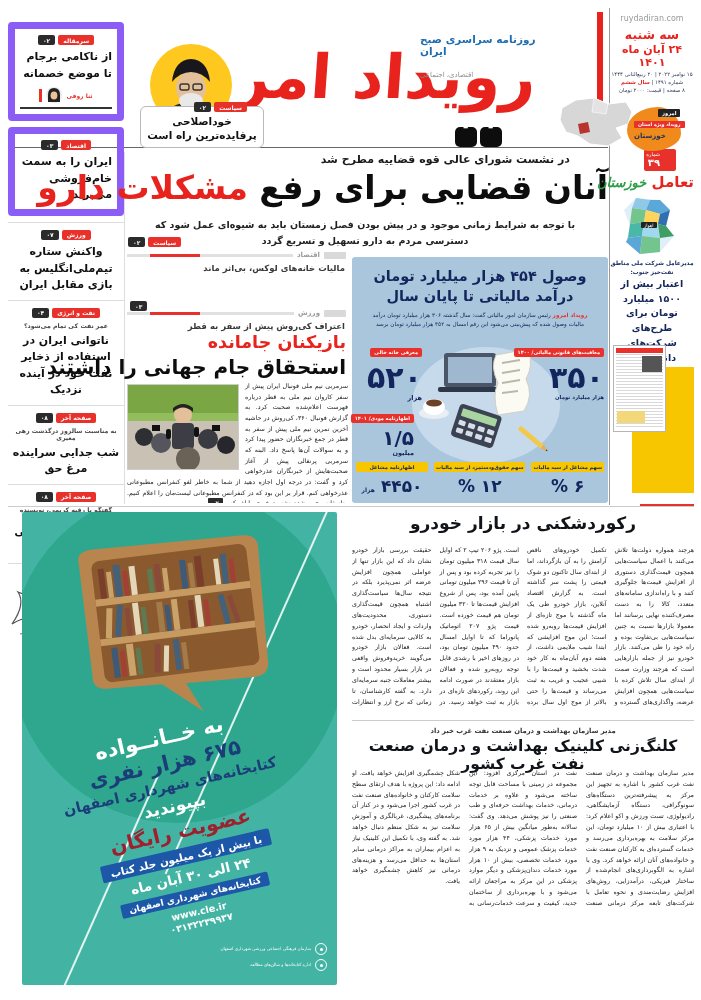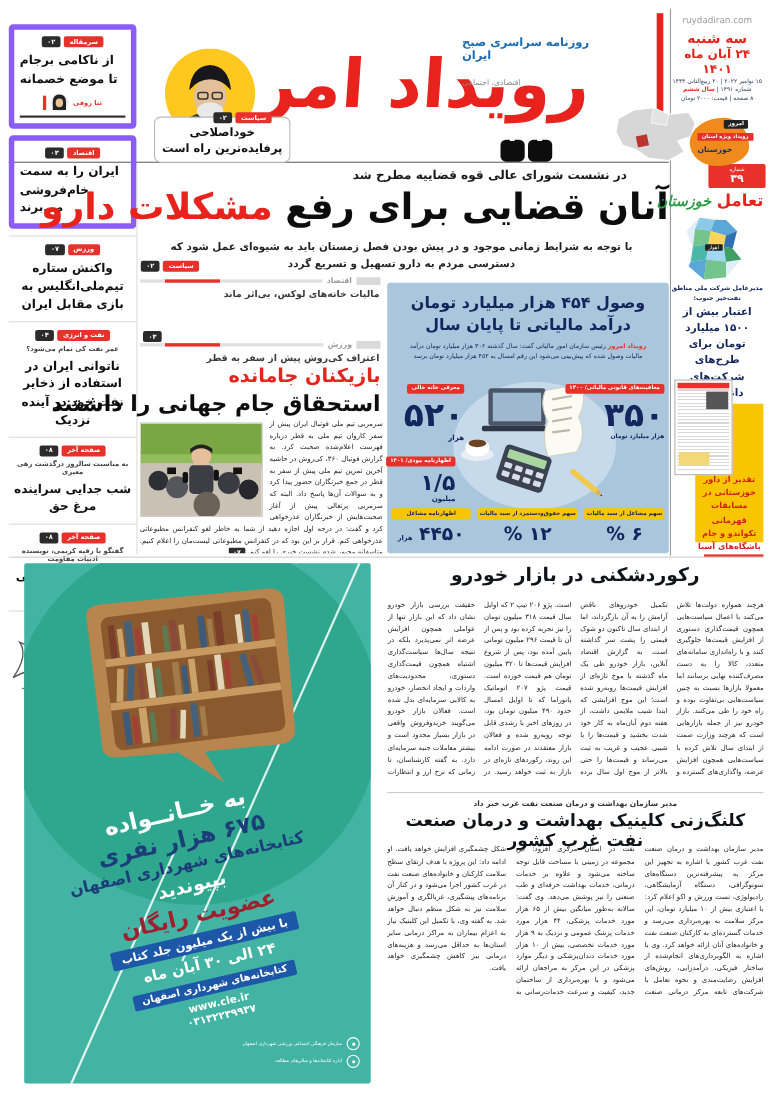--- a/index.html
+++ b/index.html
@@ -38,21 +38,21 @@
   .map-prov{left:634px;top:132px;z-index:4;font-size:7px;font-weight:bold;color:#16325c}
 
   .portrait{left:150px;top:44px;width:82px;height:82px;z-index:3}
   .bubble{left:140px;top:106px;width:124px;height:42px;background:#fff;border:1px solid #b9b9b9;
           border-radius:6px;z-index:4;text-align:center;padding-top:7px}
   .bubble .chiprow{position:absolute;top:-5px;right:16px}
   .bubble-l{font-size:10.5px;font-weight:bold;color:#101010;line-height:1.35}
 
   
   .rail{left:8px;top:22px;width:116px}
-  .rail-box{border:5px solid #8b5cf6;border-radius:4px;padding:6px 5px 5px;margin-bottom:6px;text-align:left}
+  .rail-box{border:7px solid #8b5cf6;border-radius:4px;padding:6px 5px 5px;margin-bottom:6px;text-align:right}
   .rail-item{border-top:1px solid #ddd;padding:7px 4px 6px;text-align:center}
   .rail-title{font-size:11px;font-weight:bold;color:#101010;line-height:1.5;margin-top:4px}
   .rail-kicker{font-size:6.2px;font-weight:bold;color:#444;margin-top:4px}
   .author{display:flex;align-items:center;justify-content:center;gap:4px;margin-top:5px;padding-bottom:4px;border-bottom:2px solid #333}
   .author .name{font-size:6px;color:#e8312a;font-weight:bold}
   .author .bar{width:3px;height:13px;background:#e8312a}
   .rail-last{position:relative;height:78px}
   .rail-last .chiprow{position:absolute;top:6px;right:2px}
   .rail-last .rail-title{position:absolute;right:4px;top:30px;width:52px}
   .sketch{position:absolute;left:0;top:10px}
@@ -105,21 +105,21 @@
   .deskart{position:absolute;left:58px;top:78px;width:152px;height:132px}
   .brow{position:absolute;left:4px;right:4px;bottom:7px;display:flex;gap:6px;direction:rtl}
   .bstat{flex:1;text-align:center}
   .bstat .chip{display:block;font-size:5.1px;padding:2px 2px;border-radius:2px}
   .bstat .val{font-size:17px;font-weight:bold;color:#13255c;margin-top:4px}
   .bstat .val small{font-size:6px;font-weight:bold}
   .info-credit{position:absolute;right:-11px;top:120px;writing-mode:vertical-rl;font-size:4.4px;color:#55616f}
 
   
   .vline-side{left:609px;top:8px;width:1px;height:497px;background:#9a9a9a}
-  .issue-chip{left:644px;top:149px;width:52px;background:#e8312a;border-radius:2px;text-align:center;color:#fff;padding:2px 16px 3px}
+  .issue-chip{left:644px;top:149px;width:32px;background:#e8312a;border-radius:2px;text-align:center;color:#fff;padding:2px 16px 3px}
   .issue-chip .l{font-size:5px;display:block}
   .issue-chip .n{font-size:10px;font-weight:bold;display:block}
   .side-logo{left:610px;top:172px;width:84px;text-align:center;white-space:nowrap}
   .side-logo .r{font-size:15px;font-weight:bold;color:#e8231d}
   .side-logo .g{font-size:13px;font-weight:bold;font-style:italic;color:#2e9e49}
   .khz-map{left:616px;top:196px;width:64px;height:60px}
   .khz-city{position:absolute;left:641px;top:222px;font-size:4.6px;background:#222;color:#fff;padding:0.5px 3px;border-radius:1px}
   .side-kicker{left:610px;top:259px;width:84px;text-align:center;font-size:5.8px;font-weight:bold;color:#13255c;line-height:1.6}
   .side-h{left:610px;top:277px;width:84px;text-align:center;font-size:9.5px;font-weight:bold;color:#13255c;line-height:1.55}
   .side-yellow{left:632px;top:367px;width:62px;height:126px;background:#f7c600;z-index:1}
@@ -467,21 +467,20 @@
   <div class="abs side-kicker">مدیرعامل شرکت ملی مناطق نفت‌خیز جنوب:</div>
   <div class="abs side-h">اعتبار بیش از ۱۵۰۰ میلیارد تومان برای طرح‌های شرکت‌های دانش‌بنیان</div>
 
   <div class="abs side-yellow"></div>
   <div class="abs side-thumb">
     <div class="thumb-lines"></div>
     <div class="thumb-red"></div>
     <div class="thumb-photo"></div>
     <div class="thumb-yel"></div>
   </div>
-  <div class="abs side-highlight">تقدیر از داور خوزستانی در مسابقات قهرمانی تکواندو و جام باشگاه‌های آسیا</div>
 
   <div class="abs botrule"></div>
   <div class="abs botrule-red"></div>
 
   <div class="abs car-h">رکوردشکنی در بازار خودرو</div>
   <div class="abs car-body">هرچند همواره دولت‌ها تلاش می‌کنند با اعمال سیاست‌هایی همچون قیمت‌گذاری دستوری از افزایش قیمت‌ها جلوگیری کنند و با راه‌اندازی سامانه‌های متعدد، کالا را به دست مصرف‌کننده نهایی برسانند اما معمولا بازارها نسبت به چنین سیاست‌هایی بی‌تفاوت بوده و راه خود را طی می‌کنند. بازار خودرو نیز از جمله بازارهایی است که هرچند وزارت صمت از ابتدای سال تلاش کرده با سیاست‌هایی همچون افزایش عرضه، واگذاری‌های گسترده و تکمیل خودروهای ناقص آرامش را به آن بازگرداند، اما از ابتدای سال تاکنون دو شوک قیمتی را پشت سر گذاشته است. به گزارش اقتصاد آنلاین، بازار خودرو طی یک ماه گذشته با موج تازه‌ای از افزایش قیمت‌ها روبه‌رو شده است؛ این موج افزایشی که ابتدا شیب ملایمی داشت، از هفته دوم آبان‌ماه به کار خود شدت بخشید و قیمت‌ها را با شیبی عجیب و غریب به ثبت می‌رساند و قیمت‌ها را حتی بالاتر از موج اول سال برده است. پژو ۲۰۶ تیپ ۲ که اوایل سال قیمت ۳۱۸ میلیون تومان را نیز تجربه کرده بود و پس از آن تا قیمت ۲۹۶ میلیون تومانی پایین آمده بود، پس از شروع افزایش قیمت‌ها تا ۳۲۰ میلیون تومان هم قیمت خورده است. قیمت پژو ۲۰۷ اتوماتیک پانوراما که تا اوایل امسال حدود ۴۹۰ میلیون تومان بود، در روزهای اخیر با رشدی قابل توجه روبه‌رو شده و فعالان بازار معتقدند در صورت ادامه این روند، رکوردهای تازه‌ای در بازار به ثبت خواهد رسید. در حقیقت بررسی بازار خودرو نشان داد که این بازار تنها از عواملی همچون افزایش عرضه اثر نمی‌پذیرد بلکه در نتیجه سال‌ها سیاست‌گذاری اشتباه همچون قیمت‌گذاری دستوری، محدودیت‌های واردات و ایجاد انحصار، خودرو به کالایی سرمایه‌ای بدل شده است. فعالان بازار خودرو می‌گویند خریدوفروش واقعی در بازار بسیار محدود است و بیشتر معاملات جنبه سرمایه‌ای دارد. به گفته کارشناسان، تا زمانی که نرخ ارز و انتظارات تورمی کنترل نشود و قیمت‌گذاری خودرو اصلاح نگردد، حتی با افزایش تولید و عرضه بیشتر نیز شاهد تداوم مشکلات فعلی خواهیم بود.</div>
 
   <div class="abs midrule"></div>
 
   <div class="abs clinic-kicker">مدیر سازمان بهداشت و درمان صنعت نفت غرب خبر داد</div>

